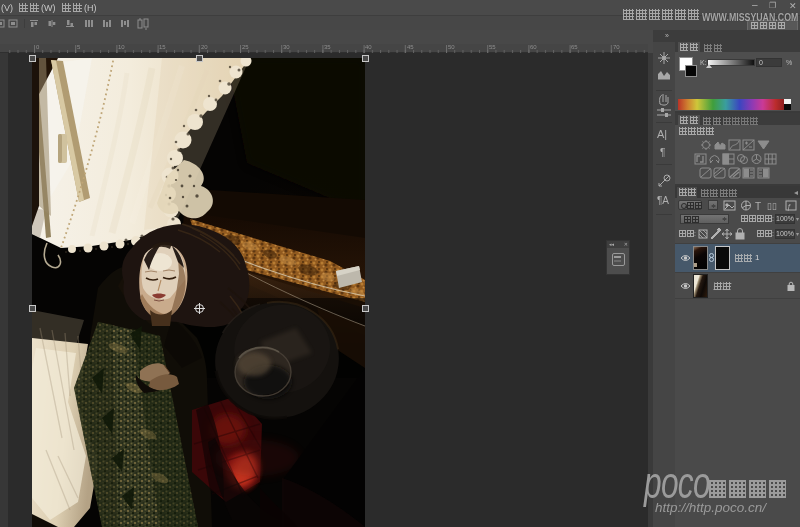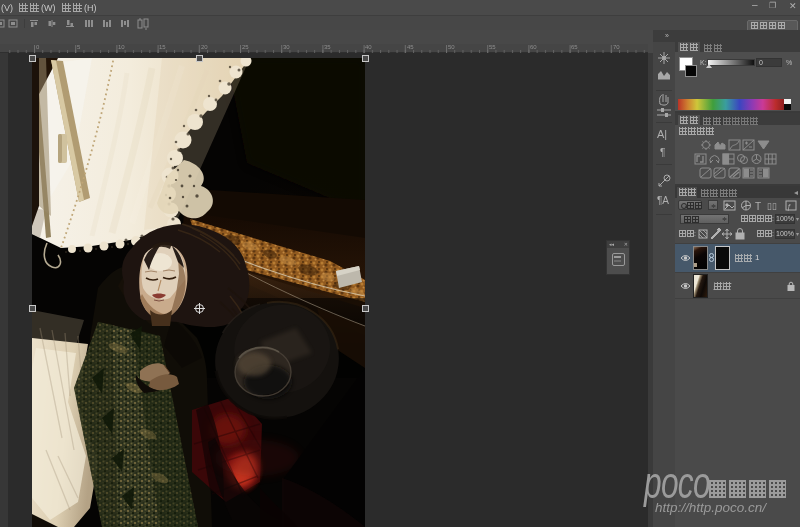--- a/index.html
+++ b/index.html
@@ -108,20 +108,29 @@
     </svg>
   </div>
 
   <div class="abs" style="left:747px;top:20px;width:49px;height:10px;background:#585858;border:1px solid #6a6a6a;border-radius:2px;">
     <span class="cj" style="position:absolute;left:3px;top:1px;width:7px;height:7px;"></span>
     <span class="cj" style="position:absolute;left:12px;top:1px;width:7px;height:7px;"></span>
     <span class="cj" style="position:absolute;left:21px;top:1px;width:7px;height:7px;"></span>
     <span class="cj" style="position:absolute;left:30px;top:1px;width:7px;height:7px;"></span>
   </div>
 
+  <div class="abs" id="wm-top">
+    <span class="cj" style="position:absolute;left:3px;top:1px;width:11px;height:11px;"></span>
+    <span class="cj" style="position:absolute;left:16px;top:1px;width:11px;height:11px;"></span>
+    <span class="cj" style="position:absolute;left:29px;top:1px;width:11px;height:11px;"></span>
+    <span class="cj" style="position:absolute;left:42px;top:1px;width:11px;height:11px;"></span>
+    <span class="cj" style="position:absolute;left:55px;top:1px;width:11px;height:11px;"></span>
+    <span class="cj" style="position:absolute;left:68px;top:1px;width:11px;height:11px;"></span>
+    <span style="position:absolute;left:82px;top:4px;font-size:10px;color:#a6a6a6;text-shadow:0 0 1px #2a2a2a;transform:scaleX(.88);transform-origin:0 0;white-space:nowrap;">WWW.MISSYUAN.COM</span>
+  </div>
 
   <div class="abs" id="ruler">
     <svg width="648" height="9" viewBox="0 0 648 9" style="position:absolute;left:0;top:0;">
       <g stroke="#606060" stroke-width="1">
         <path d="M10,6.5 648,6.5" stroke="none"></path>
         <g id="mt"></g>
       </g>
     </svg>
     <svg width="648" height="9" style="position:absolute;left:0;top:0;">
       <defs>

